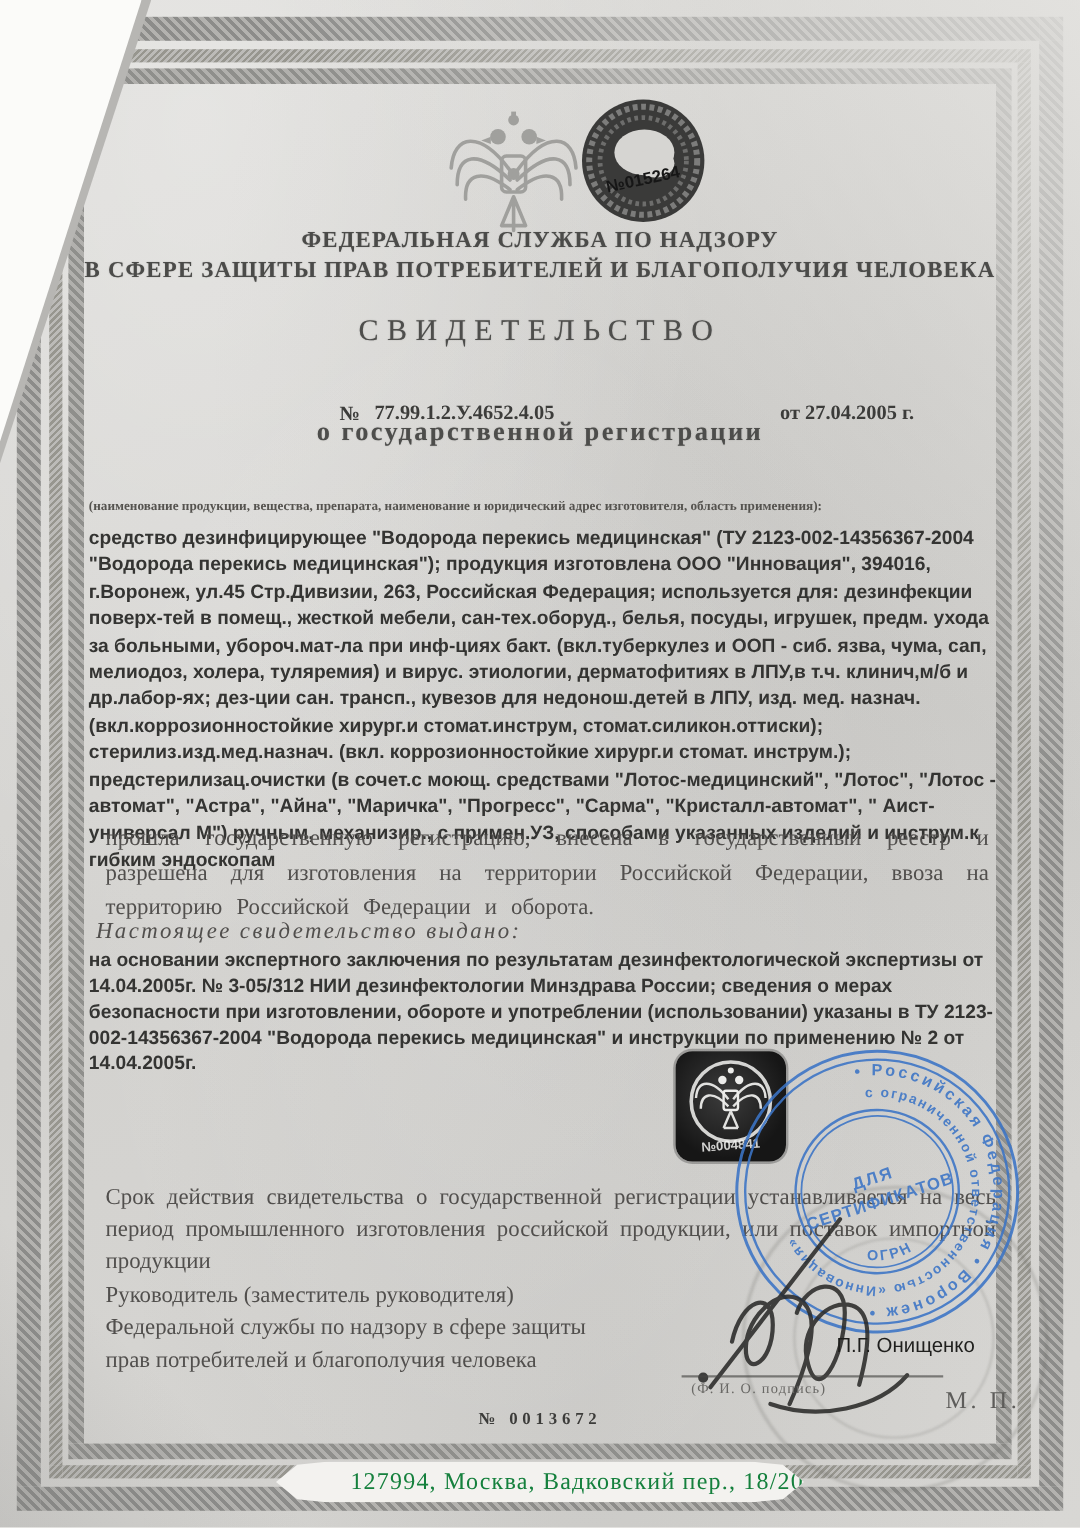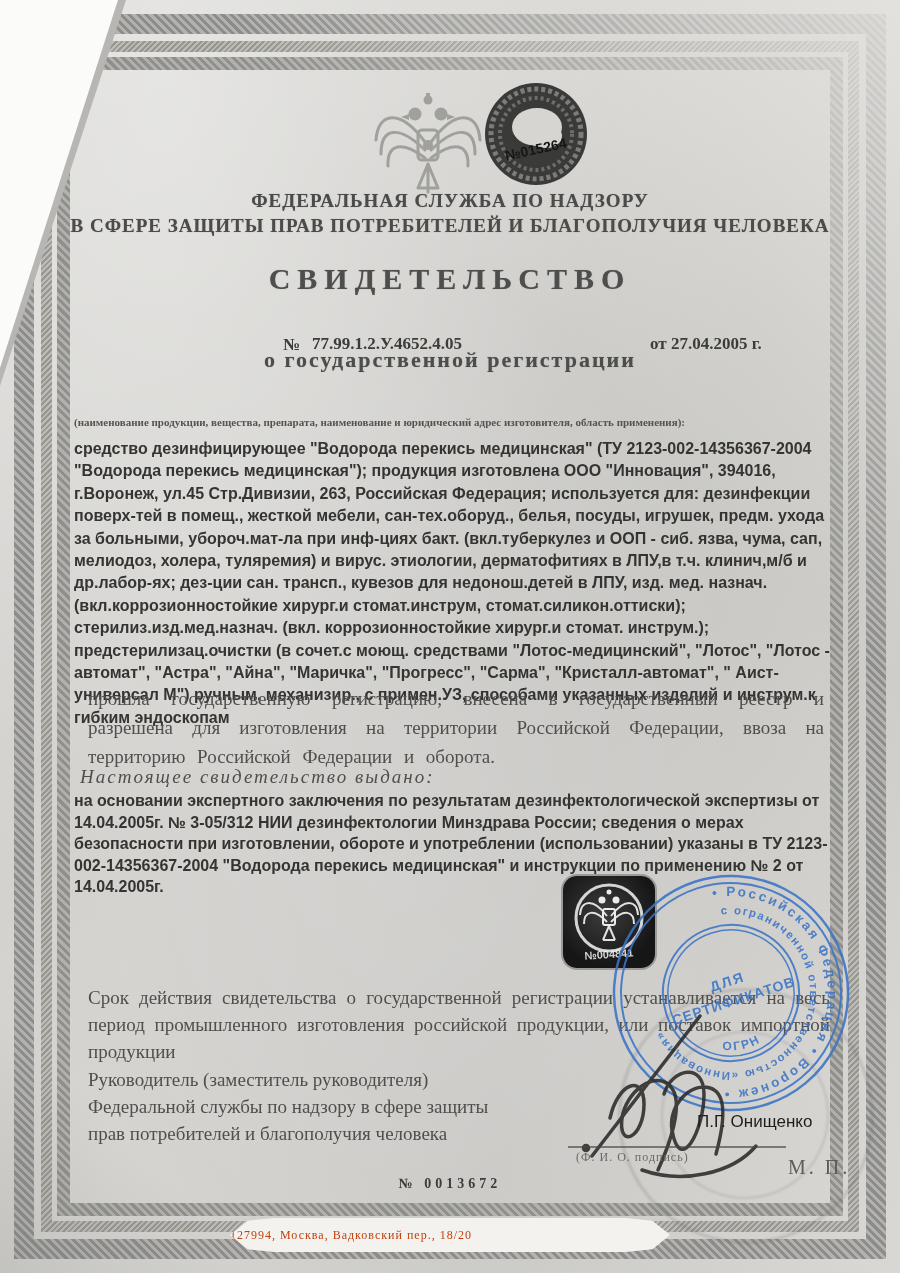--- a/index.html
+++ b/index.html
@@ -18,29 +18,29 @@
   .frame-fade{position:absolute;inset:0;pointer-events:none;
     background:linear-gradient(225deg, rgba(229,228,225,.85), rgba(229,228,225,0) 32%),
                linear-gradient(45deg, rgba(110,110,108,.18), transparent 12%);}
   .scan-corner-edge{position:absolute;top:0;left:0;width:140px;height:400px;background:#b7b6b3;
     clip-path:polygon(0 0,126px 0,0 386px);}
   .scan-corner{position:absolute;top:0;left:0;width:140px;height:400px;background:#fbfbf9;
     clip-path:polygon(0 0,118px 0,0 368px);}
   .abs{position:absolute;}
   .ctr{left:60px;right:60px;text-align:center;}
   .hdr{font-weight:bold;font-size:19px;letter-spacing:1px;color:#4b4b49;}
-  .title{font-weight:bold;font-size:30px;letter-spacing:7px;color:#4e4e4c;}
+  .title{font-weight:normal;font-size:25px;letter-spacing:7px;color:#4e4e4c;}
   .subtitle{font-weight:bold;font-size:22px;letter-spacing:2px;color:#4d4d4b;margin-top:45px;}
   .numfont{font-family:Liberation Serif, serif;font-weight:bold;font-size:17px;color:#3c3c3a;}
   .serifpar{font-size:19px;line-height:29px;text-align:justify;word-spacing:7px;color:#514f4d;}
   .sanspar{font-family:"Liberation Sans",sans-serif;font-weight:bold;font-size:16px;line-height:22.4px;color:#343432;}
   .soft{text-shadow:0 0 1px rgba(80,80,78,.45);}
   .banner{position:absolute;left:50%;transform:translateX(-50%);top:1218px;width:440px;height:34px;
     background:#f3f2ef;clip-path:polygon(0 50%,4% 8%,10% 0,90% 0,96% 8%,100% 50%,96% 92%,90% 100%,10% 100%,4% 92%);
-    text-align:left;line-height:34px;font-size:12px;color:#c2410c;letter-spacing:1px;}
+    text-align:right;line-height:34px;font-size:20px;color:#15803d;letter-spacing:1px;}
   .sigline{position:absolute;left:568px;top:1146px;width:218px;border-top:2px solid rgba(70,70,68,.65);}
   .faint-seal{position:absolute;left:618px;top:988px;width:250px;height:250px;border-radius:50%;
     border:3px solid rgba(105,105,102,.22);filter:blur(1px);}
   .faint-seal-inner{position:absolute;left:40px;top:40px;width:164px;height:164px;border-radius:50%;
     border:2px solid rgba(105,105,102,.20);}
   .holo{position:absolute;left:563px;top:876px;width:92px;height:92px;border-radius:14px;
     background:radial-gradient(circle at 45% 40%, #3c3c3c, #161616 70%);
     box-shadow:0 0 0 2px rgba(60,60,60,.35);}
 </style>
 </head>

